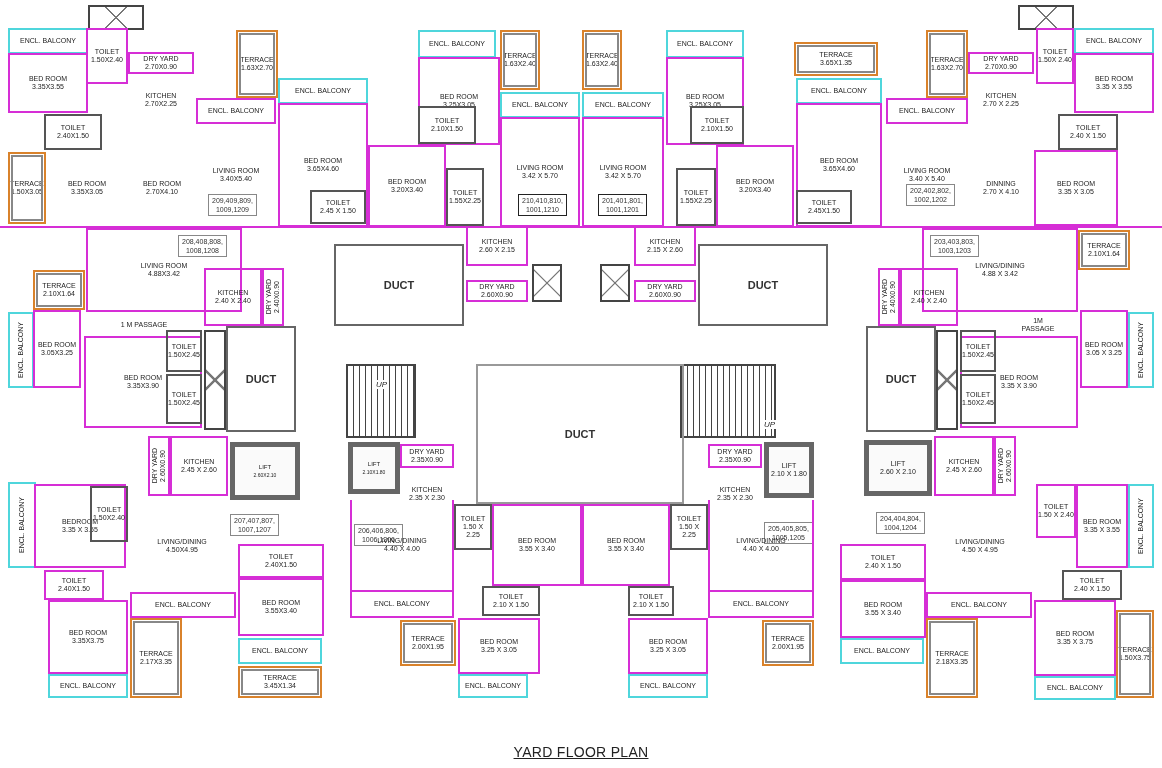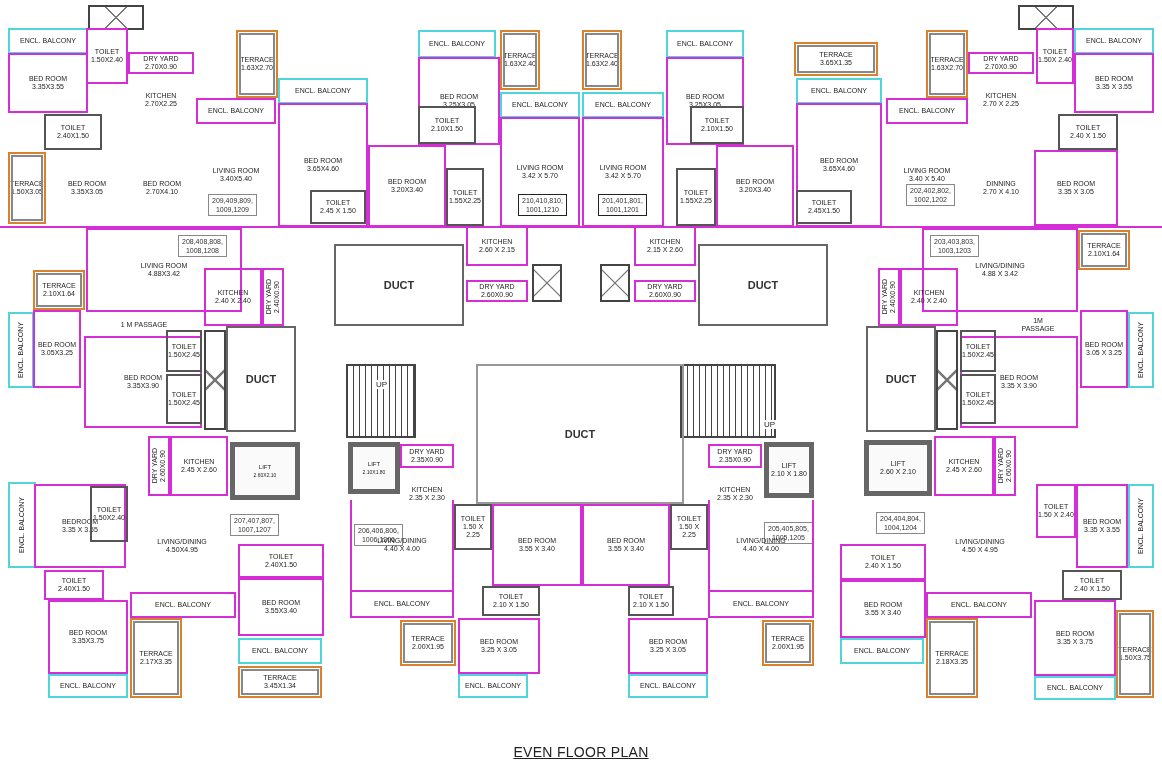--- a/index.html
+++ b/index.html
@@ -13,21 +13,21 @@
   .orange { border:2px solid #d9822b; outline:2px solid #888; outline-offset:-5px; }
   .grey { border:2px solid #555; }
   .duct { border:2px solid #666; font-size:11px; font-weight:bold; color:#333; }
   .lift { border:5px solid #666; background:#fafafa; }
   .unitno { position:absolute; border:1px solid #888; background:#fff; font-size:7px; line-height:9px; text-align:center; color:#333; padding:1px 3px; }
   .unitno.dark { border:1.5px solid #222; }
   .vert .n, .vert .d { writing-mode:vertical-rl; transform:rotate(180deg); }
   .vert { flex-direction:row; }
   .stairs { position:absolute; border:2px solid #444; box-sizing:border-box;
     background:repeating-linear-gradient(90deg,#fff 0,#fff 5px,#444 5px,#444 6px); }
-  .up { position:absolute; font-size:8px; color:#222; }
+  .up { position:absolute; font-size:8px; color:#222;font-style:italic; }
   .title { position:absolute; left:0; width:1162px; text-align:center; font-size:14px; color:#222; text-decoration:underline; letter-spacing:0.3px; }
   .wall { position:absolute; background:#333; }
   .shaft { position:absolute; border:2px solid #444; box-sizing:border-box;
     background:linear-gradient(45deg,transparent 48%,#777 49%,#777 51%,transparent 52%),linear-gradient(-45deg,transparent 48%,#777 49%,#777 51%,transparent 52%); }
 </style>
 </head>
 <body>
 
 <div id="plan">
 
@@ -555,14 +555,14 @@
       <span class="d">3.35 X 3.75</span>
     </div>
   <div class="room orange" style="left:1116px;top:610px;width:38px;height:88px;">
       <span class="n">TERRACE</span>
       <span class="d">1.50X3.75</span>
     </div>
   <div class="room cyan" style="left:1034px;top:676px;width:82px;height:24px;">
       <span class="n">ENCL. BALCONY</span>
     </div>
 
-  <div class="title" style="top:744px;">EVEN  FLOOR PLAN</div>
+  <div class="title" style="top:744px;">YARD  FLOOR PLAN</div>
 </div>
 
 </body></html>

